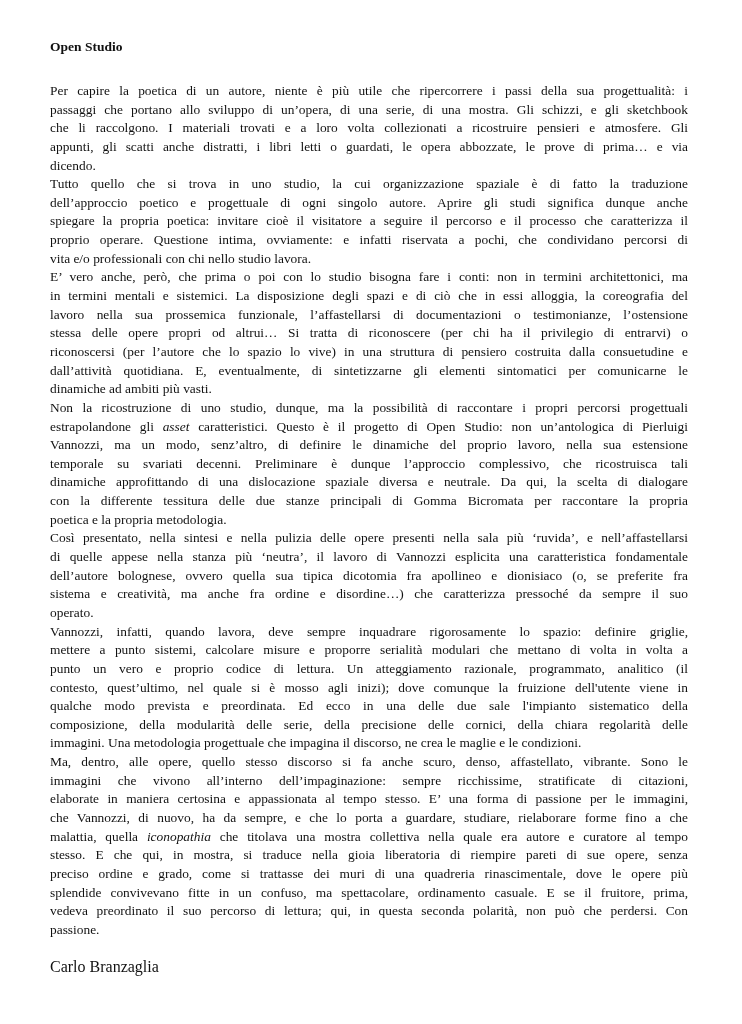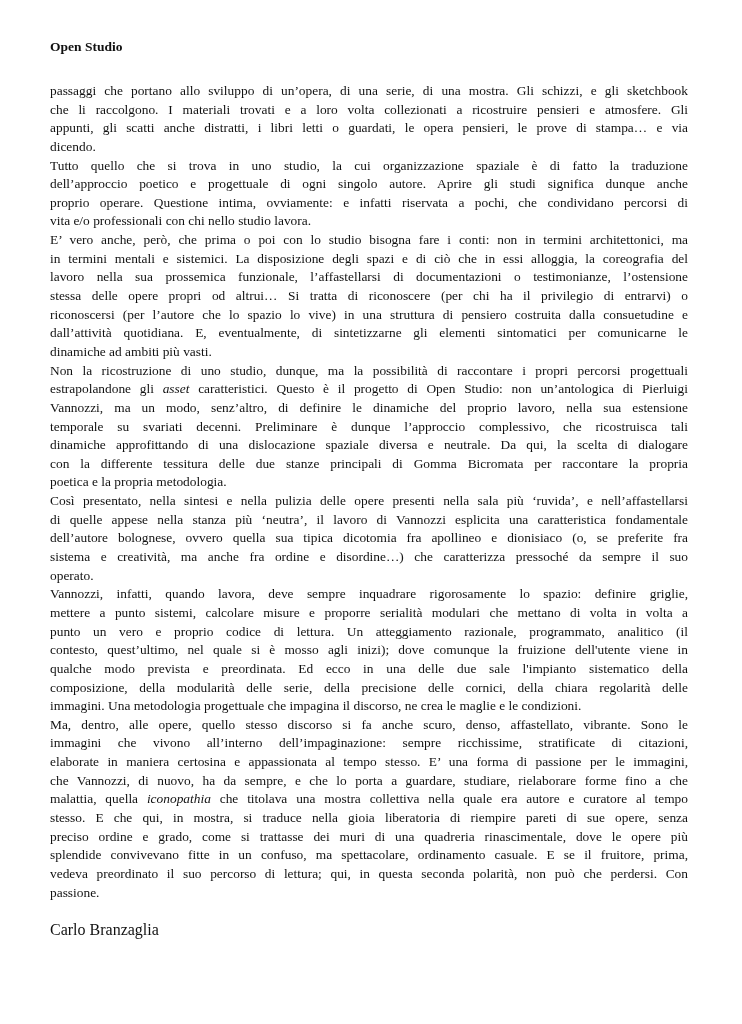--- a/index.html
+++ b/index.html
@@ -13,26 +13,28 @@
   .gap { height:18.65px; }
   .sig { font-size:16px; line-height:18.65px; }
   em { }
 </style>
 </head>
 <body>
 
 <div class="page">
   <div class="title">Open Studio</div>
   <div id="body-text">
+      <div class="line">Per capire la poetica di un autore, niente è più utile che ripercorrere i passi della sua progettualità: i</div>
       <div class="line">passaggi che portano allo sviluppo di un’opera, di una serie, di una mostra. Gli schizzi, e gli sketchbook</div>
       <div class="line">che li raccolgono. I materiali trovati e a loro volta collezionati a ricostruire pensieri e atmosfere. Gli</div>
-      <div class="line">appunti, gli scatti anche distratti, i libri letti o guardati, le opera pensieri, le prove di stampa… e via</div>
+      <div class="line">appunti, gli scatti anche distratti, i libri letti o guardati, le opera abbozzate, le prove di prima… e via</div>
       <div class="line last">dicendo.</div>
       <div class="line">Tutto quello che si trova in uno studio, la cui organizzazione spaziale è di fatto la traduzione</div>
       <div class="line">dell’approccio poetico e progettuale di ogni singolo autore. Aprire gli studi significa dunque anche</div>
+      <div class="line">spiegare la propria poetica: invitare cioè il visitatore a seguire il percorso e il processo che caratterizza il</div>
       <div class="line">proprio operare. Questione intima, ovviamente: e infatti riservata a pochi, che condividano percorsi di</div>
       <div class="line last">vita e/o professionali  con chi nello  studio lavora.</div>
       <div class="line">E’ vero anche, però, che prima o poi con lo studio bisogna fare i conti: non in termini architettonici, ma</div>
       <div class="line">in termini mentali e sistemici. La disposizione degli spazi e di ciò che in essi alloggia, la coreografia del</div>
       <div class="line">lavoro nella sua prossemica funzionale, l’affastellarsi di documentazioni o testimonianze, l’ostensione</div>
       <div class="line">stessa delle opere propri od altrui… Si tratta di riconoscere (per chi ha il privilegio di entrarvi) o</div>
       <div class="line">riconoscersi (per l’autore che lo spazio lo vive) in una struttura di pensiero costruita dalla consuetudine e</div>
       <div class="line">dall’attività quotidiana. E, eventualmente, di sintetizzarne gli elementi sintomatici per comunicarne le</div>
       <div class="line last">dinamiche  ad ambiti  più vasti.</div>
       <div class="line">Non la ricostruzione di uno studio, dunque, ma la possibilità di raccontare i propri percorsi progettuali</div>

